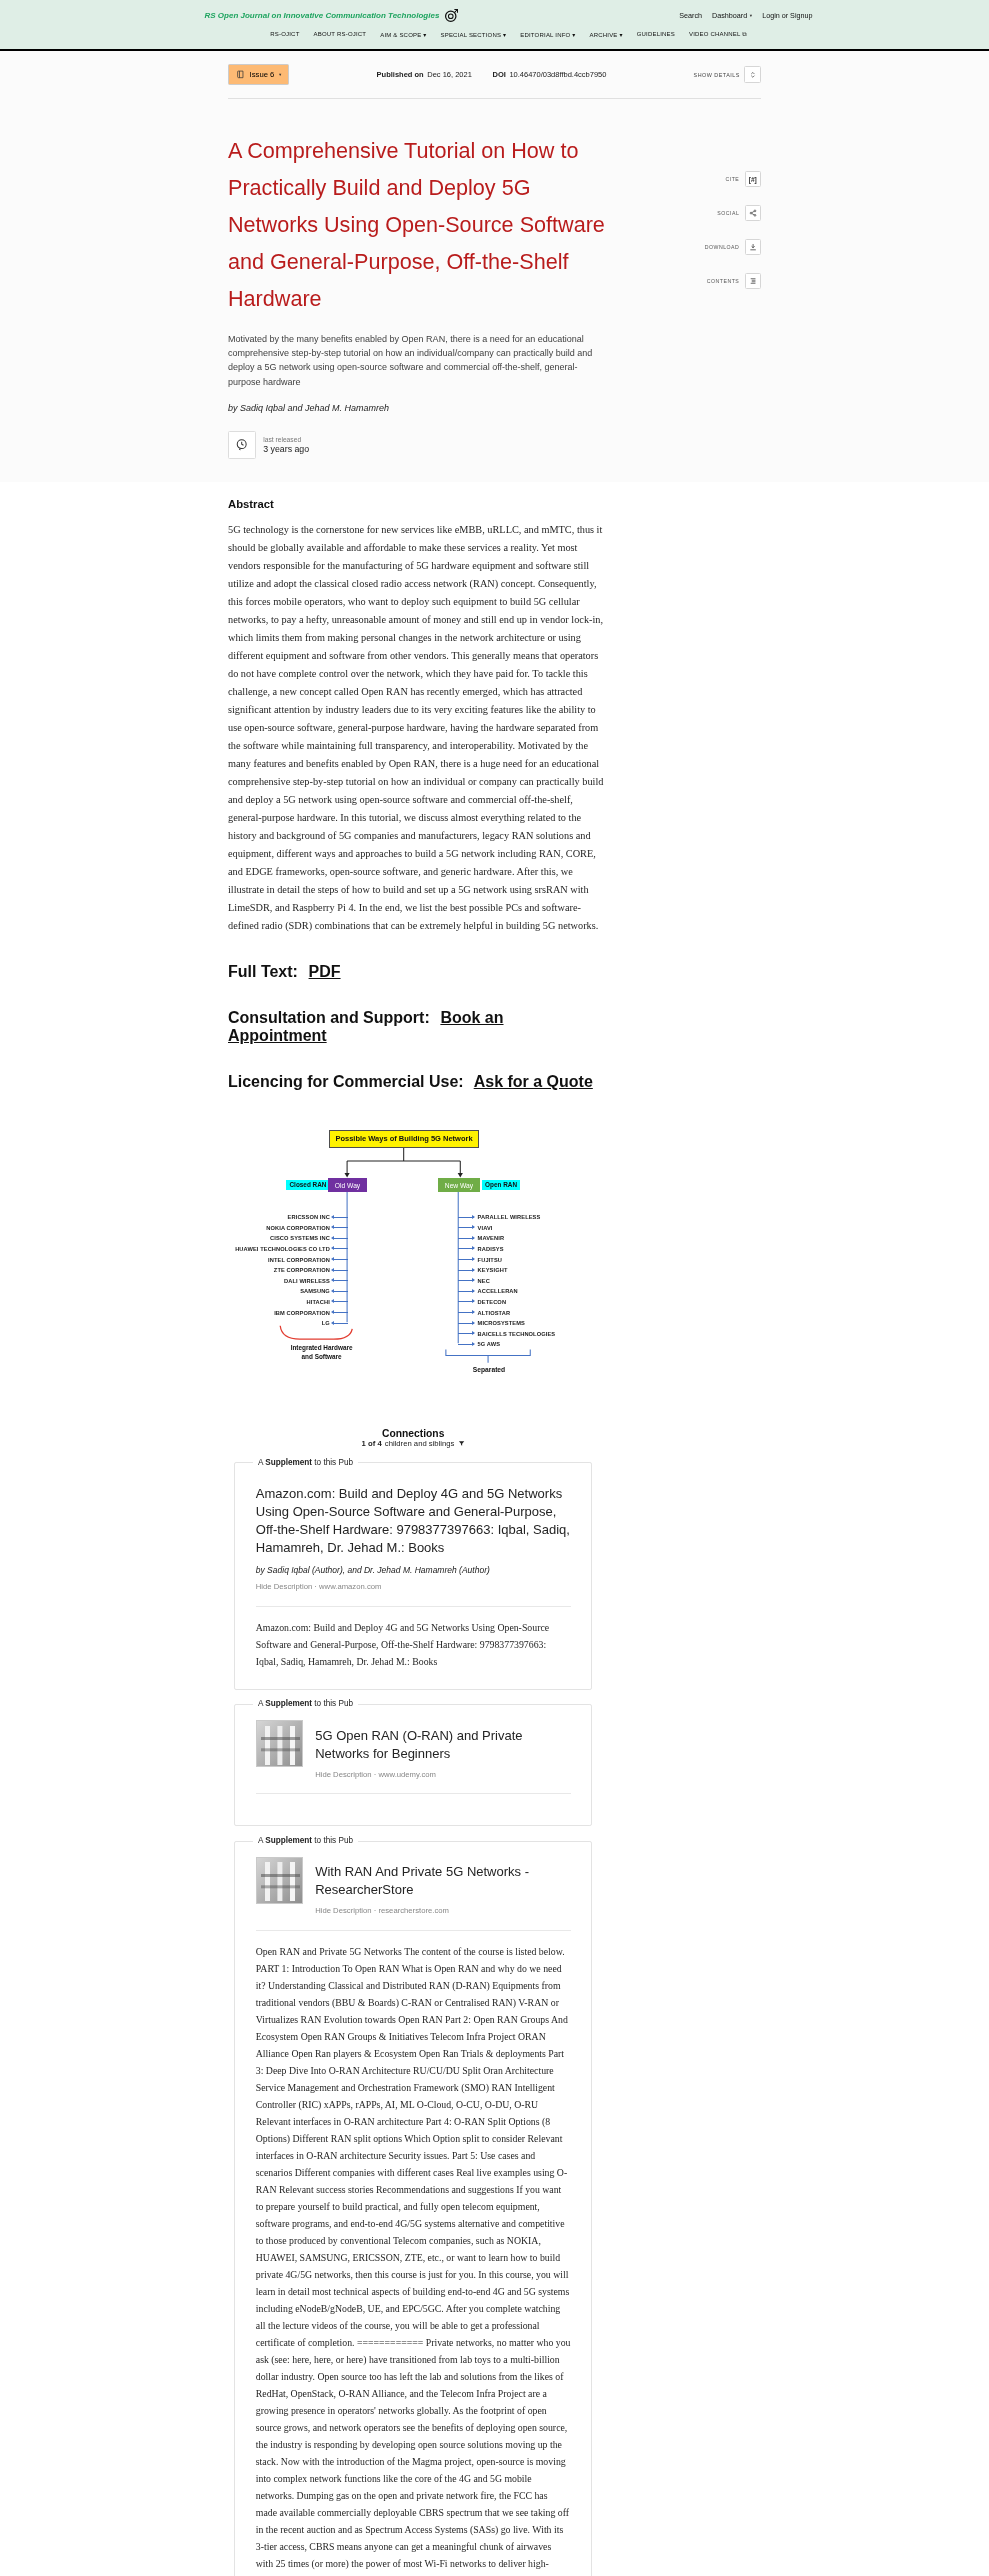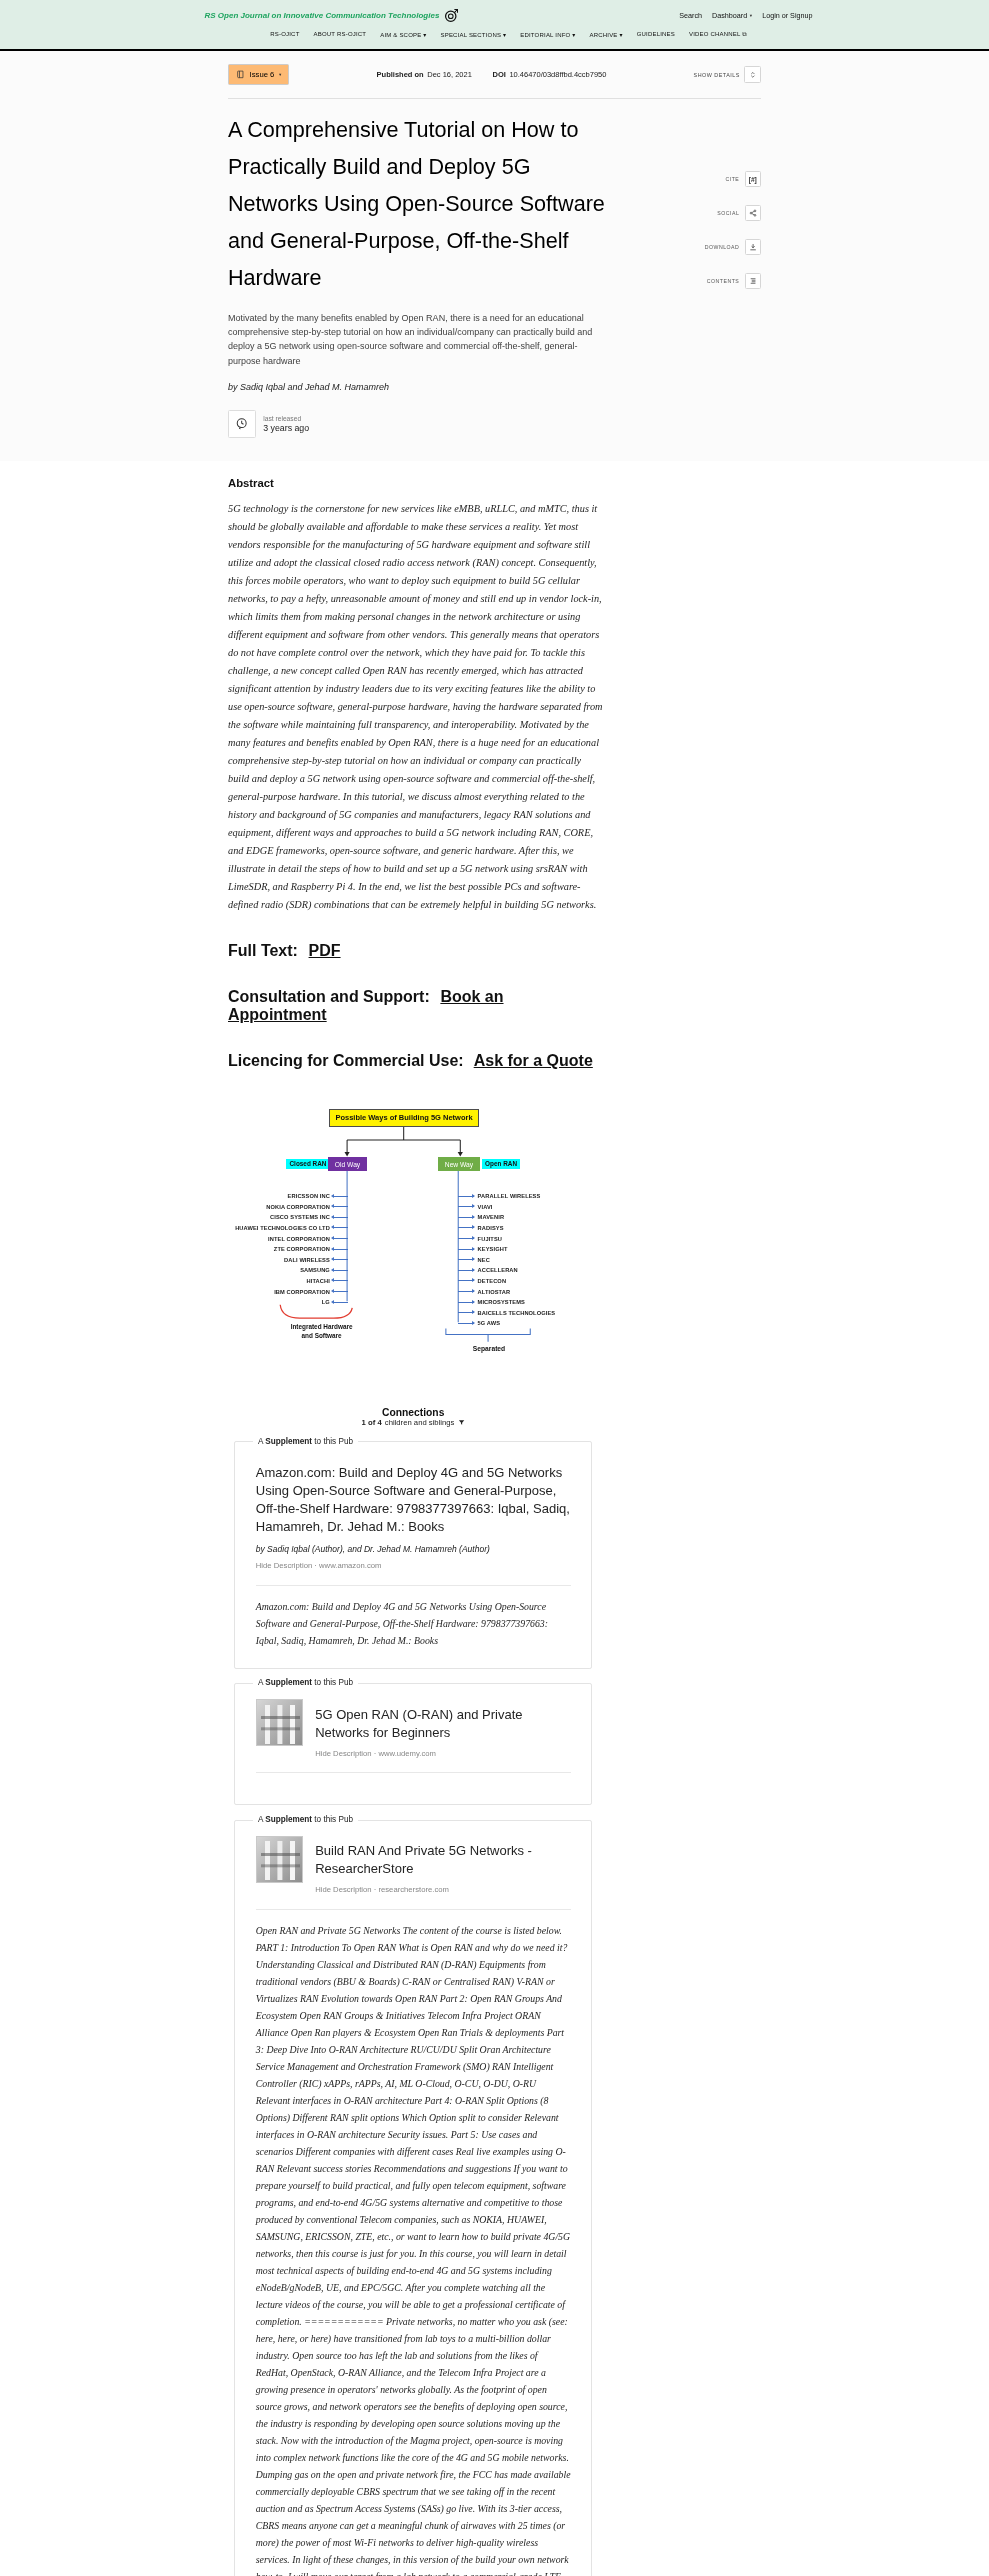--- a/index.html
+++ b/index.html
@@ -33,40 +33,40 @@
                border-radius:1.5px; padding:5.2px 7.2px; font-size:7.7px; cursor:pointer; }
   .center-meta { display:flex; gap:20.6px; font-size:7.5px; color:#222; align-items:center; }
   .center-meta b { margin-right:3.6px; }
   .show-details { display:flex; align-items:center; gap:4.6px; cursor:pointer; }
   .sd-label { font-size:5.4px; letter-spacing:0.5px; color:#444; }
   .sq-btn { width:16.5px; height:16.5px; background:#fff; border:0.5px solid #d6d6d6; border-radius:1.5px;
             display:flex; align-items:center; justify-content:center; cursor:pointer; }
   .meta-divider { height:0.5px; background:#e0e0e0; margin-top:12.4px; }
 
   .title-col { width:384px; }
-  .pub-title { font-size:21.6px; line-height:37px; font-weight:400; color:#000000; margin-top:13px; }
+  .pub-title { font-size:21.6px; line-height:37px; font-weight:400; color:#b91c1c; margin-top:34px; }
   .pub-desc { font-size:9px; line-height:14.4px; color:#3f3f3f; margin-top:14.4px; width:368px; }
   .pub-byline { font-size:9px; font-style:italic; color:#222; margin-top:13.4px; }
   .released { display:flex; align-items:center; gap:7.2px; margin-top:18.5px; }
   .released-btn { width:28px; height:28px; background:#fff; border:0.5px solid #ddd; border-radius:1.5px;
                   display:flex; align-items:center; justify-content:center; cursor:pointer; }
   .released-label { font-size:6.7px; color:#777; }
   .released-value { font-size:8.8px; color:#222; margin-top:1.5px; }
 
   .side-rail { position:absolute; right:0; top:107px; display:flex; flex-direction:column; gap:17.5px;
                align-items:flex-end; }
   .rail-item { display:flex; align-items:center; gap:5.2px; cursor:pointer; }
   .rail-label { font-size:5.2px; letter-spacing:0.5px; color:#555; }
   .cite-glyph { font-size:6.7px; color:#333; font-weight:bold; }
 
   
   .bwrap { width:533px; margin:0 auto; }
   .column { width:376px; }
   .abstract-h { font-size:11.3px; font-weight:700; margin-top:15.5px; }
-  .serif { font-family:"Liberation Serif","DejaVu Serif",serif;font-style:italic; }
+  .serif { font-family:"Liberation Serif","DejaVu Serif",serif; }
   .abstract-text { font-size:10.3px; line-height:18px; color:#1f1f1f; margin-top:11.3px; }
   .keywords { font-size:10.3px; line-height:18px; color:#1f1f1f; margin-top:18px; }
   .link-row { font-size:16px; font-weight:700; margin-top:28px; }
   .link-row a { color:#111; text-decoration:underline; cursor:pointer; }
   .gap-sm { display:inline-block; width:6.2px; }
 
   
   .figure { width:319px; height:260px; position:relative; margin:34px 0 0 45px; }
   .fig-svg { position:absolute; left:0; top:0; }
   .fig-title { position:absolute; left:56px; top:5.2px; width:150px; height:17.5px; background:#fff200;
@@ -423,21 +423,21 @@
             </div>
           </div>
           <div class="card-divider"></div>
         </article>
 
         <article class="card">
           <span class="card-label"><span>A</span> <b>Supplement</b> <span>to this Pub</span></span>
           <div class="card-top">
             <span class="thumb"></span>
             <div>
-              <h3 class="card-title">Build RAN And Private 5G Networks - ResearcherStore</h3>
+              <h3 class="card-title">With RAN And Private 5G Networks - ResearcherStore</h3>
               <p class="card-meta"><span class="meta-action">Hide Description</span> · <span>researcherstore.com</span></p>
             </div>
           </div>
           <div class="card-divider"></div>
           <p class="serif card-desc">Open RAN and Private 5G Networks The content of the course is listed below. PART 1: Introduction To Open RAN What is Open RAN and why do we need it? Understanding Classical and Distributed RAN (D-RAN) Equipments from traditional vendors (BBU &amp; Boards) C-RAN or Centralised RAN) V-RAN or Virtualizes RAN Evolution towards Open RAN Part 2: Open RAN Groups And Ecosystem Open RAN Groups &amp; Initiatives Telecom Infra Project ORAN Alliance Open Ran players &amp; Ecosystem Open Ran Trials &amp; deployments Part 3: Deep Dive Into O-RAN Architecture RU/CU/DU Split Oran Architecture Service Management and  Orchestration Framework (SMO) RAN Intelligent Controller (RIC) xAPPs, rAPPs, AI, ML O-Cloud, O-CU, O-DU, O-RU Relevant interfaces in O-RAN architecture Part 4: O-RAN Split Options (8 Options) Different RAN split options Which Option split to consider Relevant interfaces in O-RAN architecture Security issues. Part 5: Use cases and scenarios Different companies with different cases Real live examples using O-RAN Relevant success stories Recommendations and suggestions If you want to prepare yourself to build practical, and fully open telecom equipment, software programs, and end-to-end 4G/5G systems alternative and competitive to those produced by conventional Telecom companies, such as NOKIA, HUAWEI, SAMSUNG, ERICSSON, ZTE, etc., or want to learn how to build private 4G/5G networks, then this course is just for you. In this course, you will learn in detail most technical aspects of building end-to-end 4G and 5G systems including eNodeB/gNodeB, UE, and EPC/5GC. After you complete watching all the lecture videos of the course, you will be able to get a professional certificate of completion. ============ Private networks, no matter who you ask (see: here, here, or here) have transitioned from lab toys to a multi-billion dollar industry. Open source too has left the lab and solutions from the likes of RedHat, OpenStack, O-RAN Alliance, and the Telecom Infra Project are a growing presence in operators' networks globally. As the footprint of open source grows, and network operators see the benefits of deploying open source, the industry is responding by developing open source solutions moving up the stack. Now with the introduction of the Magma project, open-source is moving into complex network functions like the core of the 4G and 5G mobile networks. Dumping gas on the open and private network fire, the FCC has made available commercially deployable CBRS spectrum that we see taking off in the recent auction and as Spectrum Access Systems (SASs) go live. With its 3-tier access, CBRS means anyone can get a meaningful chunk of airwaves with 25 times (or more) the power of most Wi-Fi networks to deliver high-quality wireless services. In light of these changes, in this version of the build your own network how-to, I will move our target from a lab network to a commercial-grade LTE network deployment. Let's get started. The Ingredients There are 6 key components to an open and private LTE network: Open RAN Open RAN</p>
         </article>
 
       </section>
     </div>
   </div>

